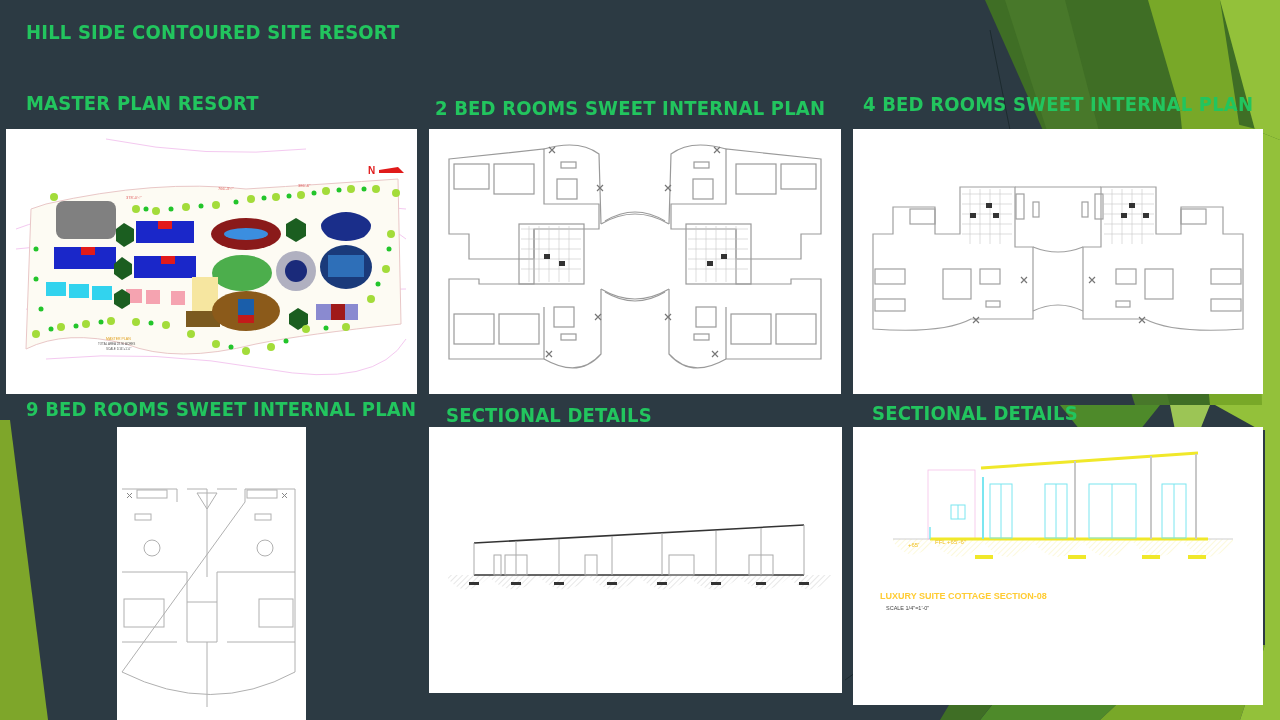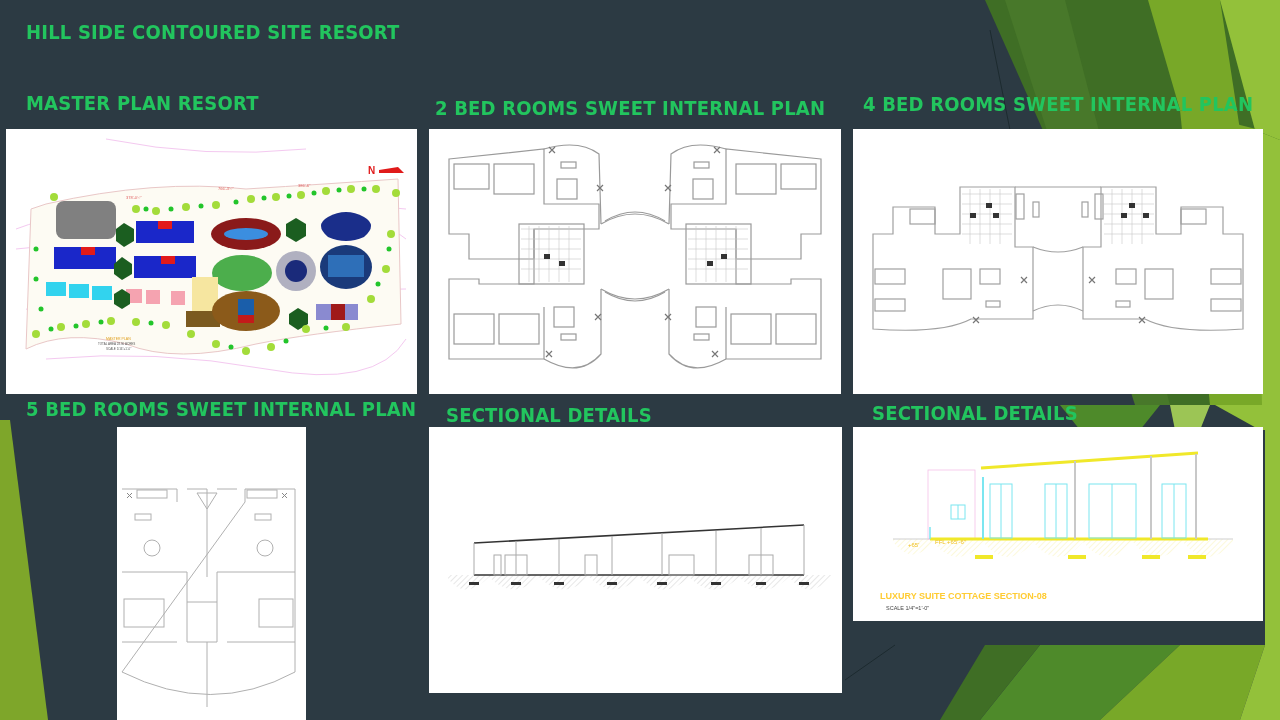--- a/index.html
+++ b/index.html
@@ -29,21 +29,21 @@
   <polygon points="1265,420 1280,420 1280,645 1265,645" fill="#93c13a"></polygon>
   <polygon points="940,720 985,645 1040,645 980,720" fill="#3f6e25"></polygon>
   <line x1="845" y1="680" x2="895" y2="645" stroke="#1c2a2f" stroke-width="1"></line>
   <polygon points="0,420 10,420 48,720 0,720" fill="#7ea62a"></polygon>
 </svg>
 
 <div class="title" style="left:26px;top:20px;">HILL SIDE CONTOURED SITE RESORT</div>
 <div class="title" style="left:26px;top:91px;">MASTER PLAN RESORT</div>
 <div class="title" style="left:435px;top:96px;">2 BED ROOMS SWEET INTERNAL PLAN</div>
 <div class="title" style="left:855px;top:92px;margin-left:8px;">4 BED ROOMS SWEET INTERNAL PLAN</div>
-<div class="title" style="left:26px;top:397px;">5 BED ROOMS SWEET INTERNAL PLAN</div>
+<div class="title" style="left:26px;top:397px;">9 BED ROOMS SWEET INTERNAL PLAN</div>
 <div class="title" style="left:446px;top:403px;">SECTIONAL DETAILS</div>
 <div class="title" style="left:872px;top:401px;">SECTIONAL DETAILS</div>
 
 <div class="panel" style="left:6px;top:129px;width:411px;height:265px;">
   <svg width="411" height="265" viewBox="0 0 411 265">
     <g fill="none" stroke="#f4c9f0" stroke-width="1">
       <path d="M10,100 Q60,80 120,95 T240,90 T400,80"></path>
       <path d="M10,120 Q80,110 150,125 T300,115 T400,110"></path>
       <path d="M20,180 Q120,210 200,185 T400,160"></path>
       <path d="M40,230 Q150,220 260,240 T400,210"></path>
@@ -314,21 +314,21 @@
       <rect x="125" y="155" width="10" height="3"></rect>
         <rect x="178" y="155" width="10" height="3"></rect>
       <rect x="228" y="155" width="10" height="3"></rect>
         <rect x="282" y="155" width="10" height="3"></rect>
       <rect x="327" y="155" width="10" height="3"></rect>
         <rect x="370" y="155" width="10" height="3"></rect>
     </g>
   </svg>
 </div>
 
-<div class="panel" style="left:853px;top:427px;width:410px;height:194px;">
+<div class="panel" style="left:853px;top:427px;width:410px;height:278px;">
   <svg width="410" height="219" viewBox="0 0 410 219">
     <defs>
       <pattern id="hatchY" width="4" height="4" patternUnits="userSpaceOnUse" patternTransform="rotate(45)">
         <line x1="0" y1="0" x2="0" y2="4" stroke="#faf3b8" stroke-width="1"></line>
       </pattern>
     </defs>
     <path d="M40,112 L380,112 L380,115 Q355,145 330,115 Q305,145 280,115 Q255,145 230,115 Q205,145 180,115 Q155,145 130,115 Q105,145 80,115 Q60,140 40,115 Z" fill="url(#hatchY)"></path>
     <line x1="40" y1="112" x2="380" y2="112" stroke="#cfcfcf" stroke-width="1"></line>
     <rect x="75" y="43" width="47" height="69" fill="none" stroke="#f4c0e8" stroke-width="0.8"></rect>
     <line x1="128" y1="41" x2="345" y2="26" stroke="#f0e82a" stroke-width="3"></line>

